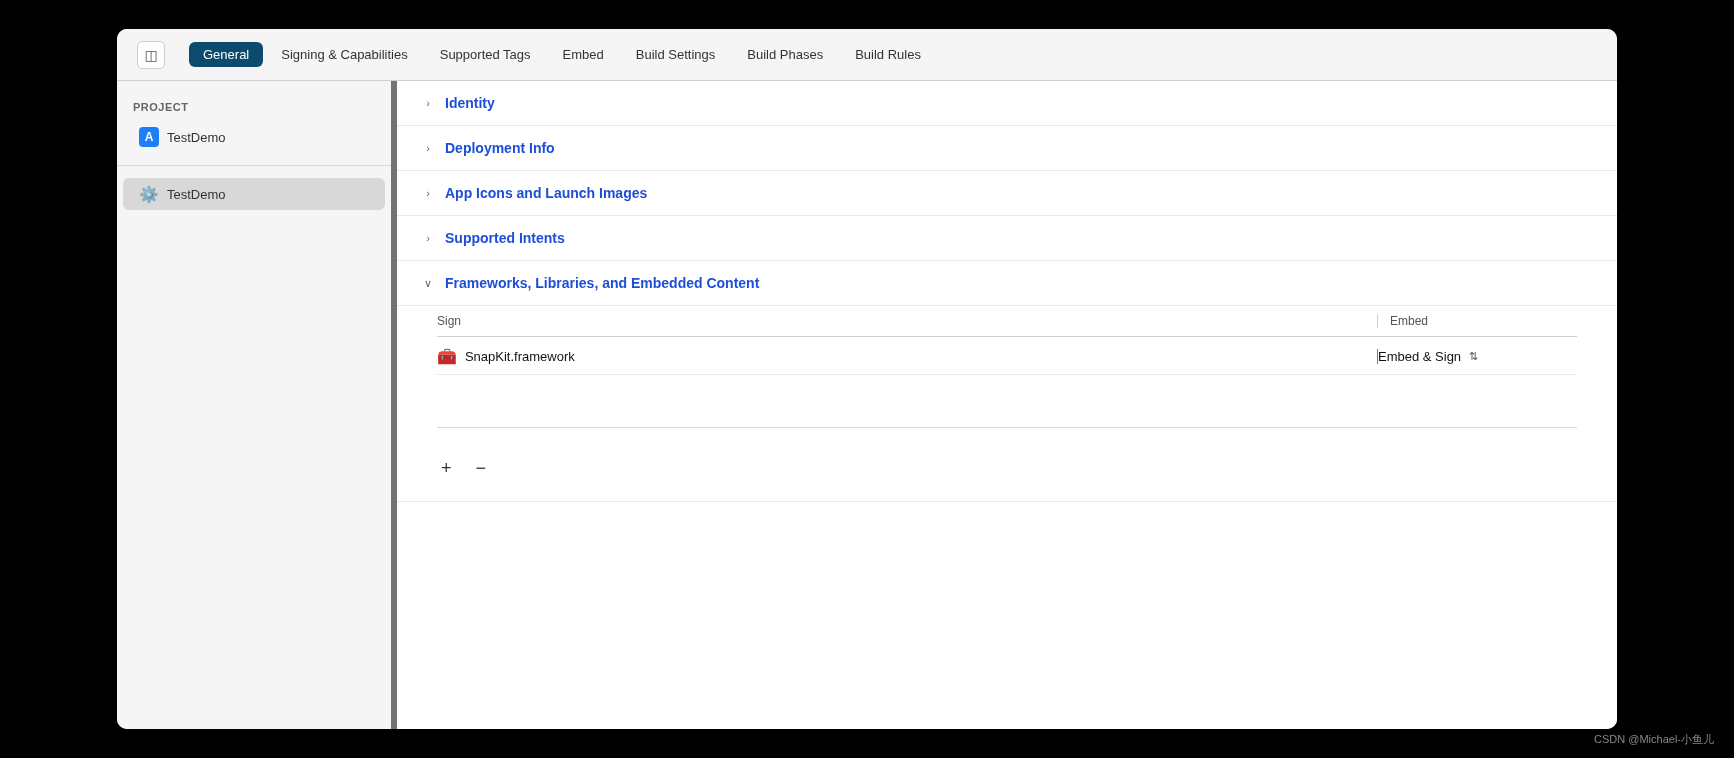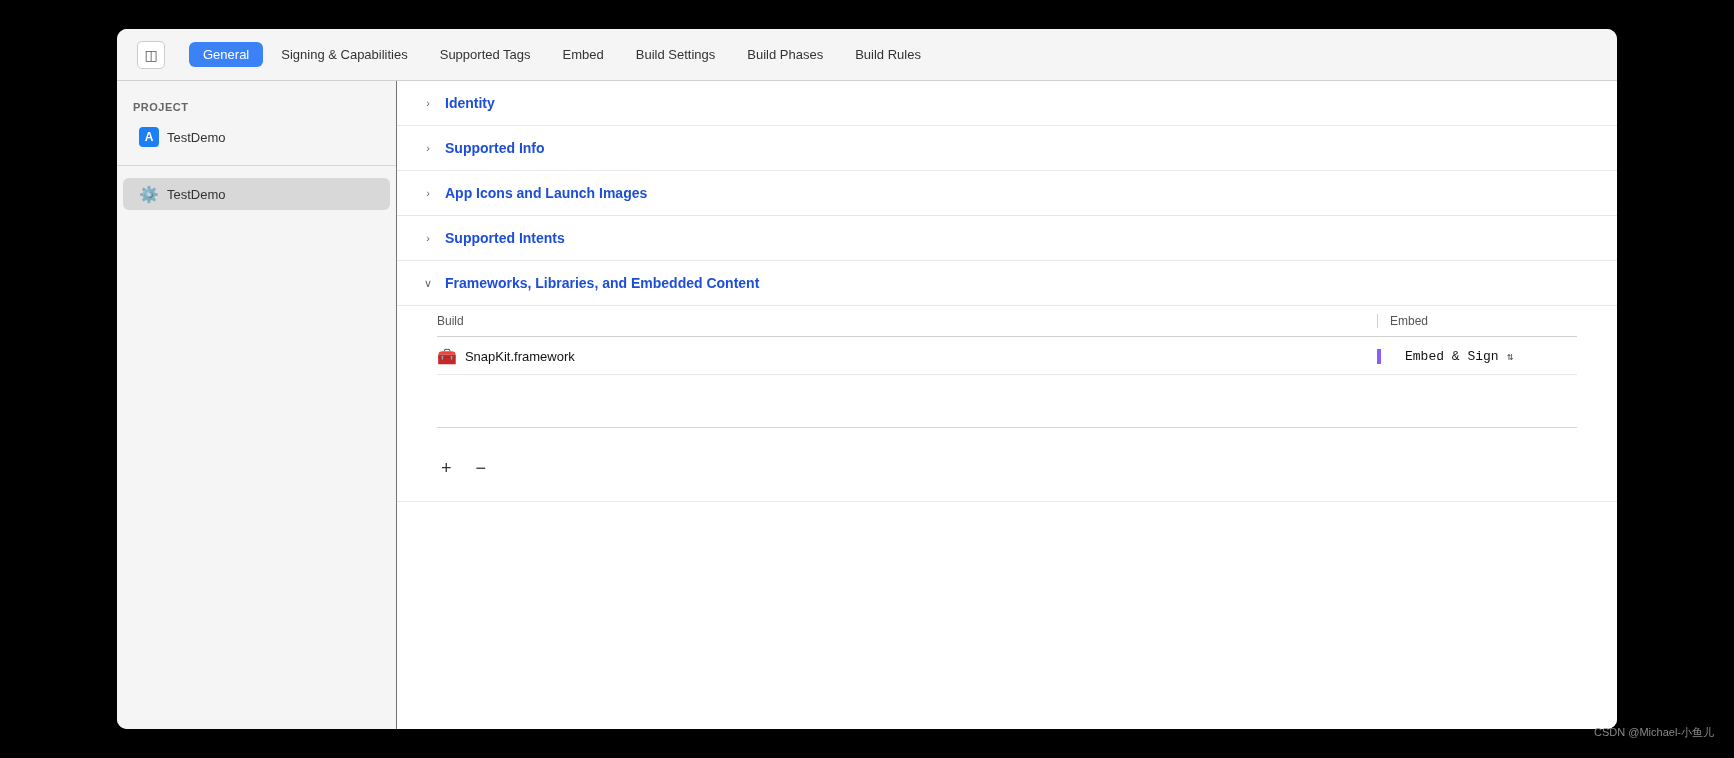--- a/index.html
+++ b/index.html
@@ -61,36 +61,36 @@
     .tab {
       padding: 5px 14px;
       border-radius: 6px;
       font-size: 13px;
       color: #333;
       cursor: pointer;
       white-space: nowrap;
     }
 
     .tab.active {
-      background: #3b82f6;
+      background: #0c4a6e;
       color: #fff;
     }
 
     
     .content-area {
       display: flex;
       flex: 1;
       overflow: hidden;
     }
 
     
     .sidebar {
       width: 280px;
       min-width: 280px;
-      border-right: 1px solid #737373;
+      border-right: 6px solid #737373;
       padding: 20px 0;
       background: #f5f5f5;
     }
 
     .sidebar-section-label {
       font-size: 11px;
       font-weight: 700;
       color: #666;
       letter-spacing: 0.5px;
       padding: 0 16px 8px 16px;
@@ -234,23 +234,22 @@
       font-size: 13px;
       color: #111;
     }
 
     .fw-row-icon {
       font-size: 16px;
     }
 
     .fw-row-embed {
       width: 200px;
-      padding-left: 24px;
-      border-left: 4px solid #8b5cf6;
-      font-family: Liberation Mono, monospace;
+      padding-left: 0;
+      border-left: 1px solid #8b5cf6;
     }
 
     .embed-select {
       font-size: 13px;
       color: #111;
       background: transparent;
       border: none;
       outline: none;
       cursor: pointer;
       display: flex;
@@ -274,21 +273,21 @@
       font-size: 18px;
       color: #333;
       cursor: pointer;
       background: none;
       border: none;
       padding: 2px 4px;
     }
 
     .watermark {
       position: fixed;
-      bottom: 18px;
+      bottom: 11px;
       right: 20px;
       font-size: 11px;
       color: #888;
     }
   </style>
 </head>
 <body>
 
 <div class="window">
 
@@ -329,38 +328,38 @@
     </div>
 
     <div class="main-panel" id="main-panel">
 
     <div class="section-row">
       <span class="chevron">›</span>
       <span class="section-title">Identity</span>
     </div>
         <div class="section-row">
       <span class="chevron">›</span>
-      <span class="section-title">Supported Info</span>
+      <span class="section-title">Deployment Info</span>
     </div>
         <div class="section-row">
       <span class="chevron">›</span>
       <span class="section-title">App Icons and Launch Images</span>
     </div>
         <div class="section-row">
       <span class="chevron">›</span>
       <span class="section-title">Supported Intents</span>
     </div>
         <div class="frameworks-section">
           <div class="frameworks-header section-row">
     <span class="chevron">∨</span>
     <span class="section-title">Frameworks, Libraries, and Embedded Content</span>
   </div>
           <div class="frameworks-content">
             <div class="fw-table-header">
-    <div class="fw-col-name">Build</div>
+    <div class="fw-col-name">Sign</div>
     <div class="fw-col-embed">Embed</div>
   </div>
             <div class="fw-table-row">
       <div class="fw-row-name">
         <span class="fw-row-icon">🧰</span>
         <span>SnapKit.framework</span>
       </div>
       <div class="fw-row-embed">
         <span class="embed-select">
           Embed &amp; Sign

